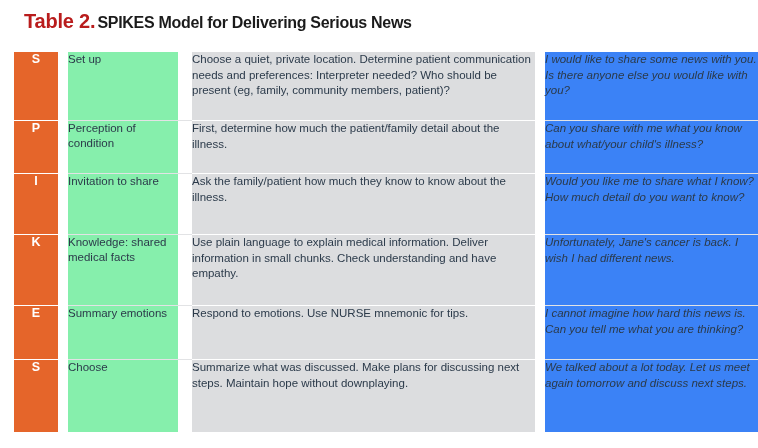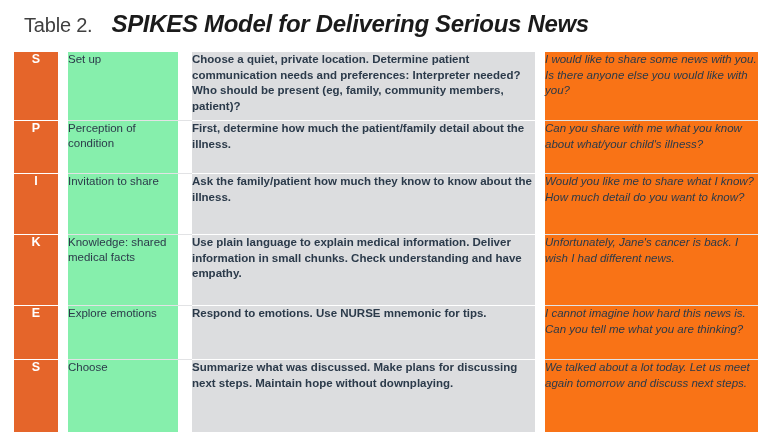--- a/index.html
+++ b/index.html
@@ -28,31 +28,30 @@
     left: 24px;
     top: 10px;
     width: 720px;
     height: 32px;
     display: flex;
     align-items: baseline;
     white-space: nowrap;
   }
   .title-label {
     font-size: 20px;
-    font-weight: 400;
-    color: #404040;
+    font-weight: 700;
+    color: #b91c1c;
     letter-spacing: -0.2px;
-    margin-right: 19px;
+    margin-right: 2px;
   }
   .title-main {
-    font-size: 24px;
+    font-size: 16px;
     font-weight: 700;
     color: #1b1b1b;
     letter-spacing: -0.3px;
-    font-style: italic;
   }
 
   
   .spikes-table {
     position: absolute;
     left: 14px;
     top: 52px;
     width: 744px;
     border-collapse: collapse;
     table-layout: fixed;
@@ -91,26 +90,25 @@
     padding: 8px 6px 8px 0;
   }
 
   
   .cell-action {
     background: #dcdddf;
     font-size: 11.5px;
     line-height: 15.5px;
     color: #2b3a4a;
     padding: 8px 14px 8px 11px;
-    font-weight: bold;
   }
 
   
   .cell-phrase {
-    background: #f97316;
+    background: #3b82f6;
     font-size: 11.5px;
     line-height: 15.5px;
     color: #2b3a4a;
     font-style: italic;
     padding: 8px 8px 8px 2px;
   }
 
   
   .cell-gap { background: #ffffff; }
 
@@ -223,21 +221,21 @@
         <td class="rule-white"></td>
         <td class="rule-white"></td>
         <td class="rule-gray"></td>
         <td class="rule-gap"></td>
         <td class="rule-white"></td>
       </tr>
 
       <tr>
         <td class="cell-letter r-h5">E</td>
         <td class="cell-gap"></td>
-        <td class="cell-phase">Explore emotions</td>
+        <td class="cell-phase">Summary emotions</td>
         <td class="cell-gap"></td>
         <td class="cell-action">Respond to emotions. Use NURSE mnemonic for tips.</td>
         <td class="cell-gap"></td>
         <td class="cell-phrase">I cannot imagine how hard this news is. Can you tell me what you are thinking?</td>
       </tr>
       <tr class="divider">
         <td class="rule-letter"></td>
         <td class="rule-gap"></td>
         <td class="rule-white"></td>
         <td class="rule-white"></td>

